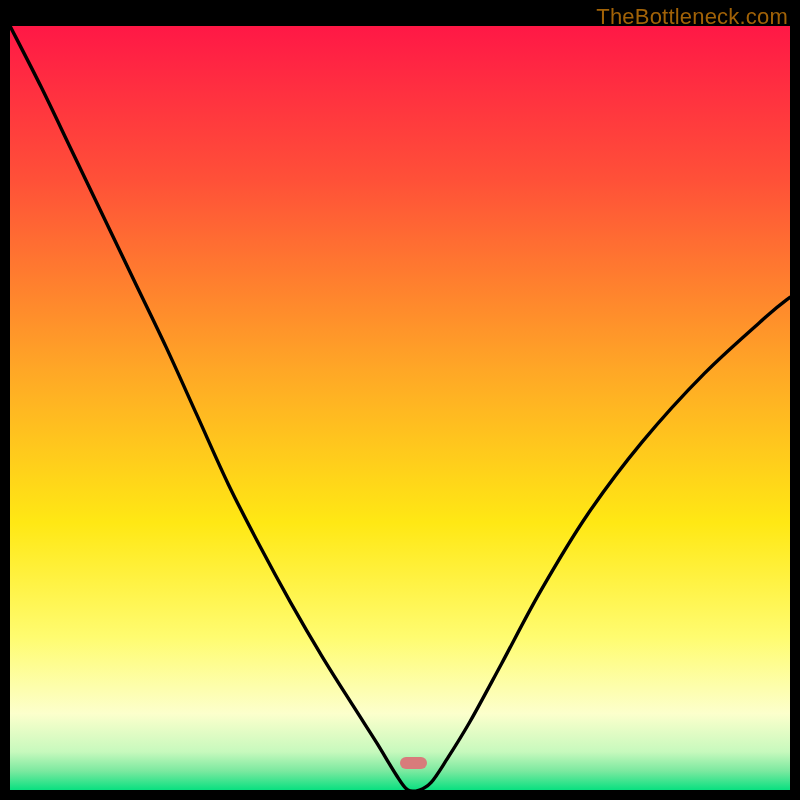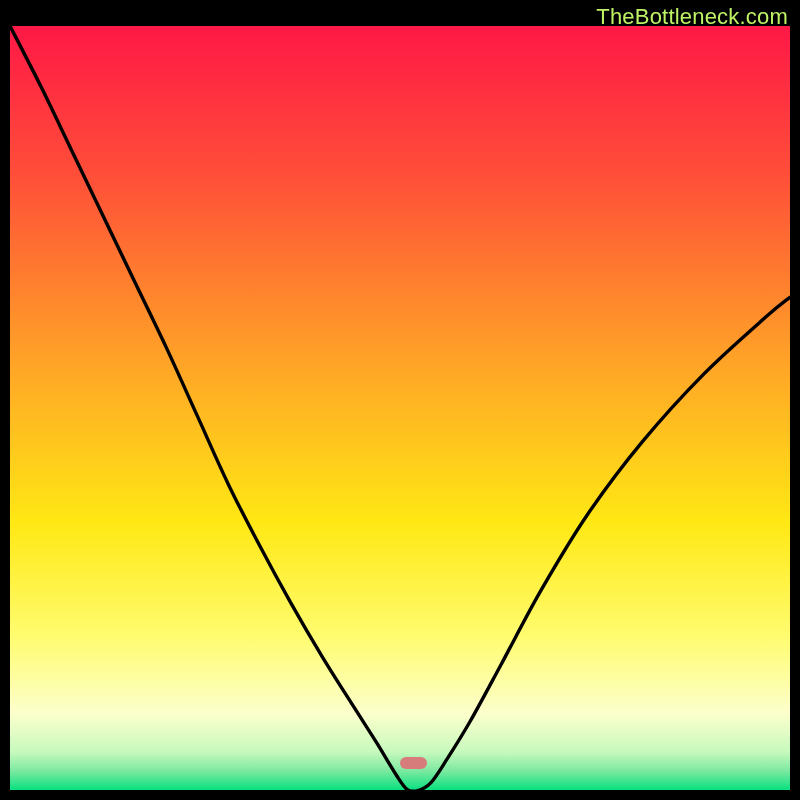--- a/index.html
+++ b/index.html
@@ -23,21 +23,21 @@
     position: absolute;
     left: 0;
     top: 0;
     width: 780px;
     height: 764px;
   }
   .watermark {
     position: absolute;
     top: 4px;
     right: 12px;
-    color: #bef264;
+    color: #a16207;
     font-size: 22px;
     font-weight: 500;
     letter-spacing: 0.2px;
   }
   .marker {
     position: absolute;
     height: 12px;
     border-radius: 6px;
     background: #d87b7b;
   }

